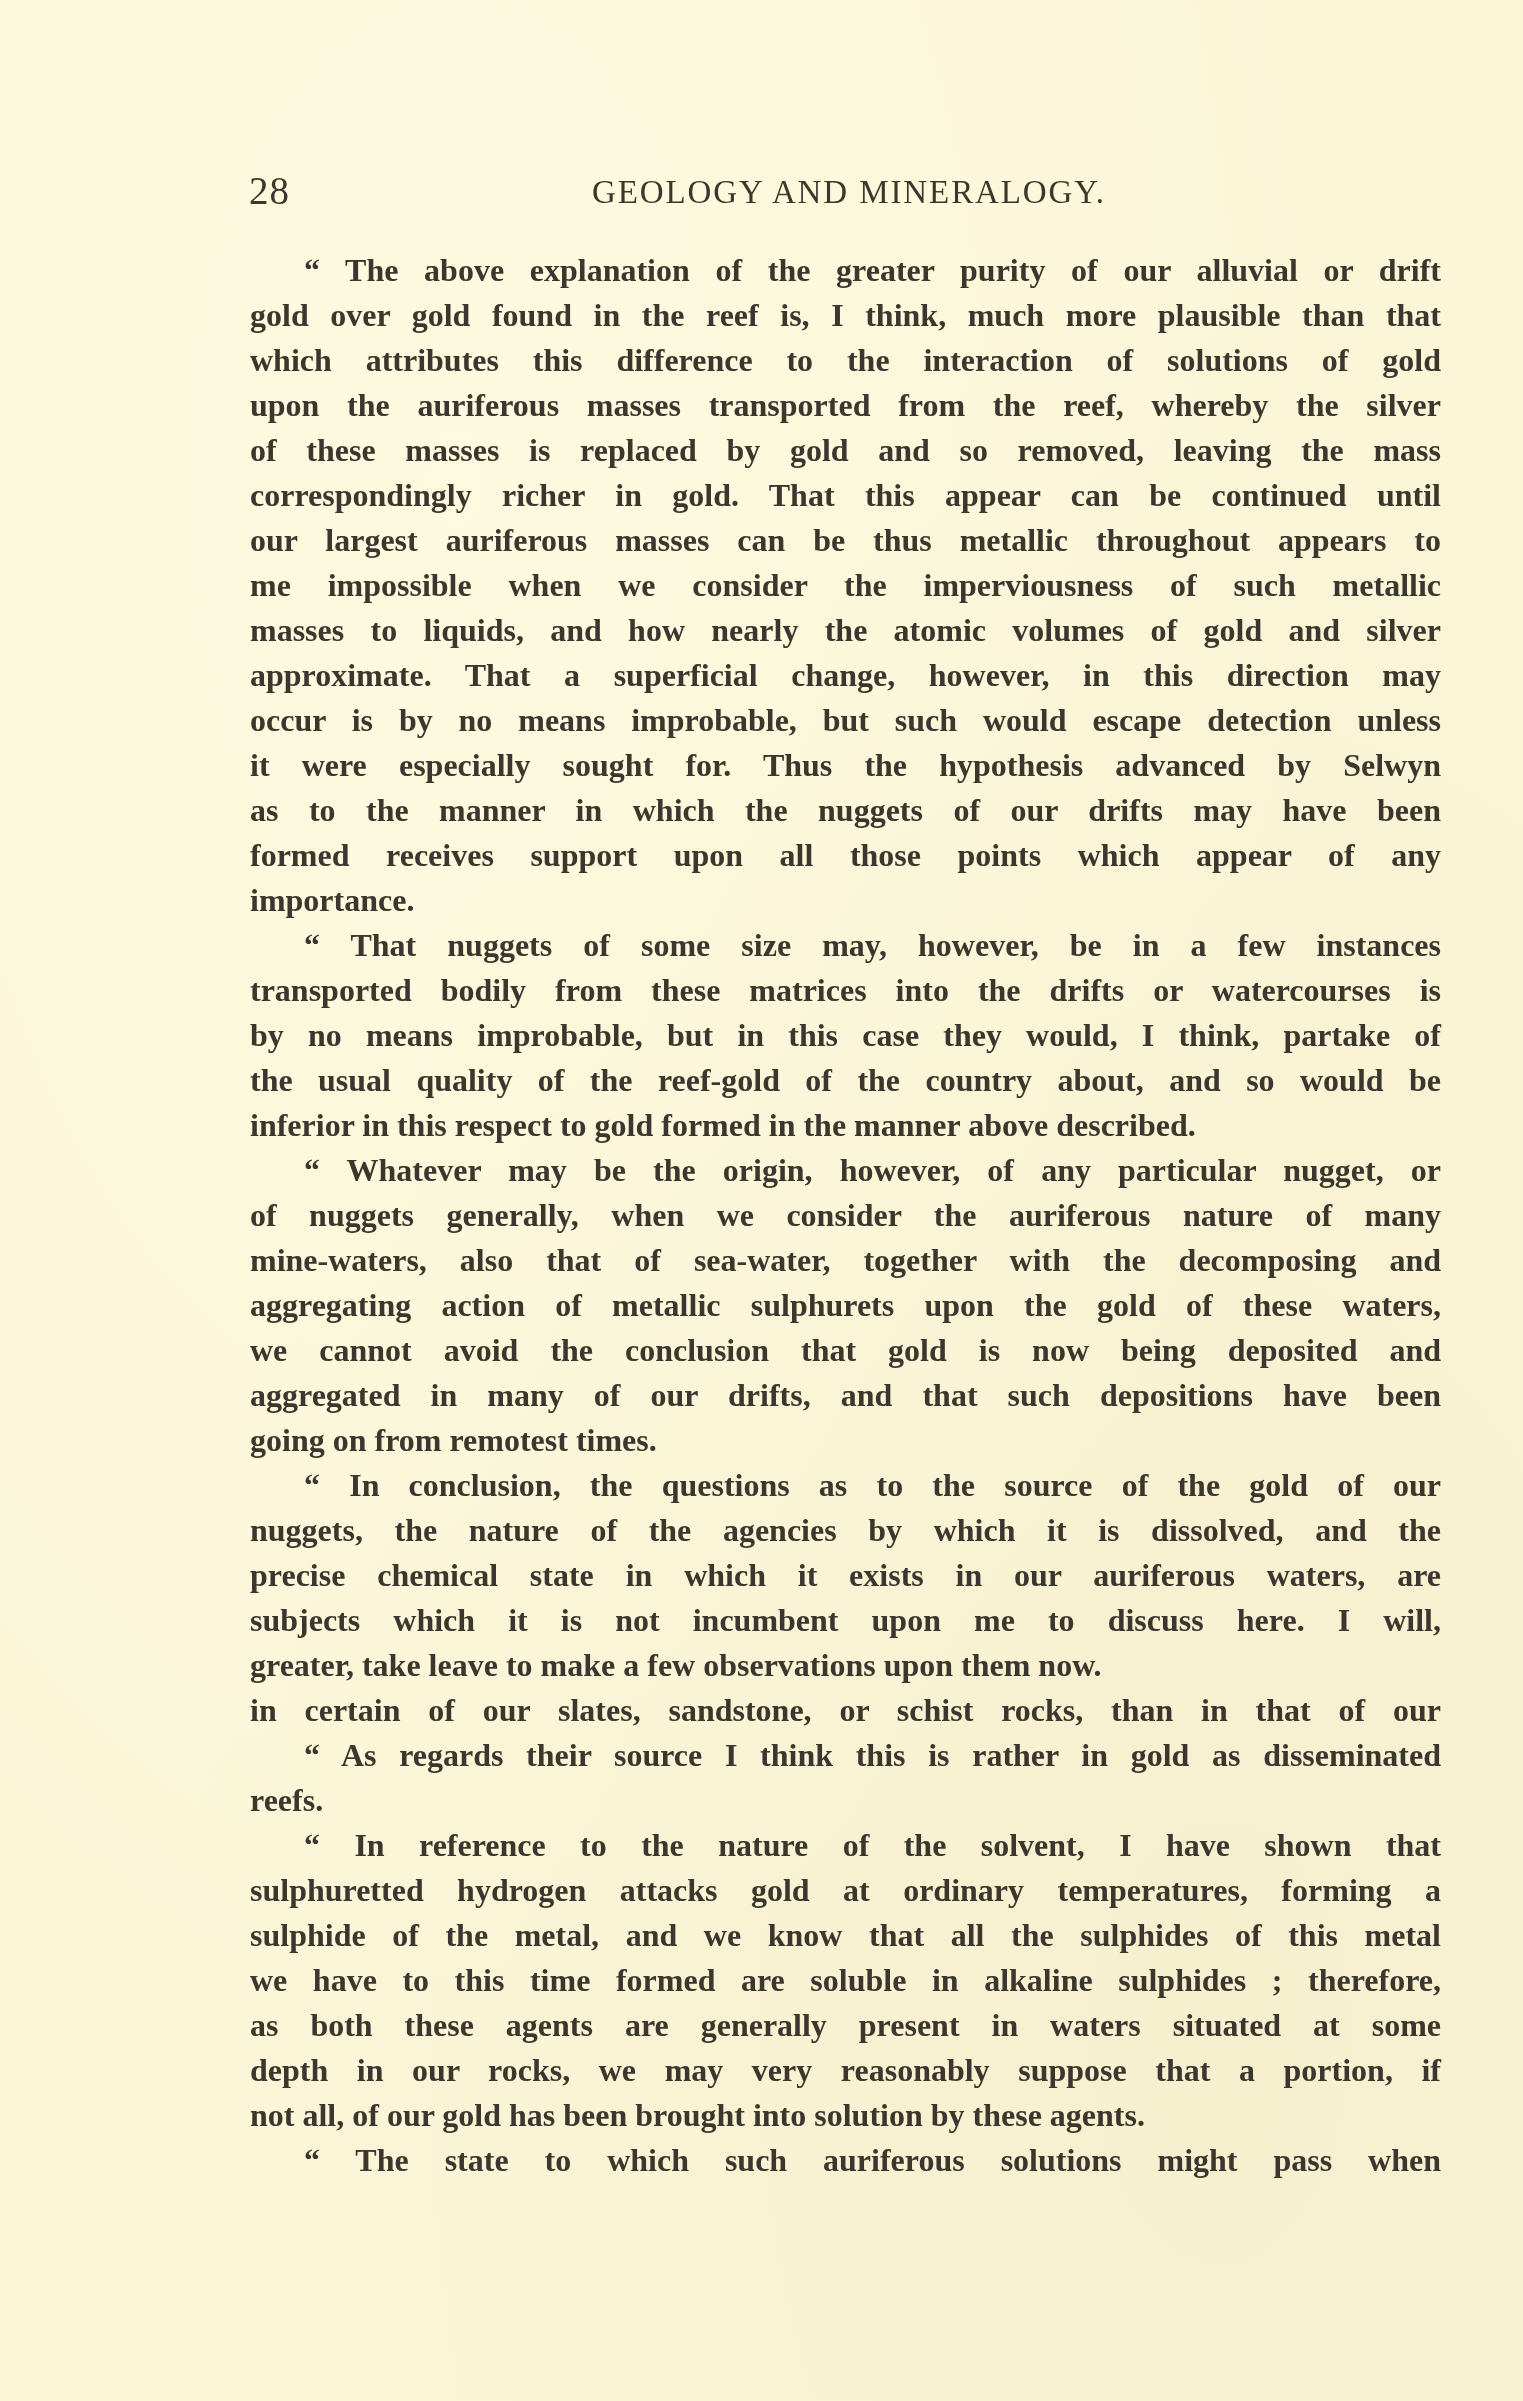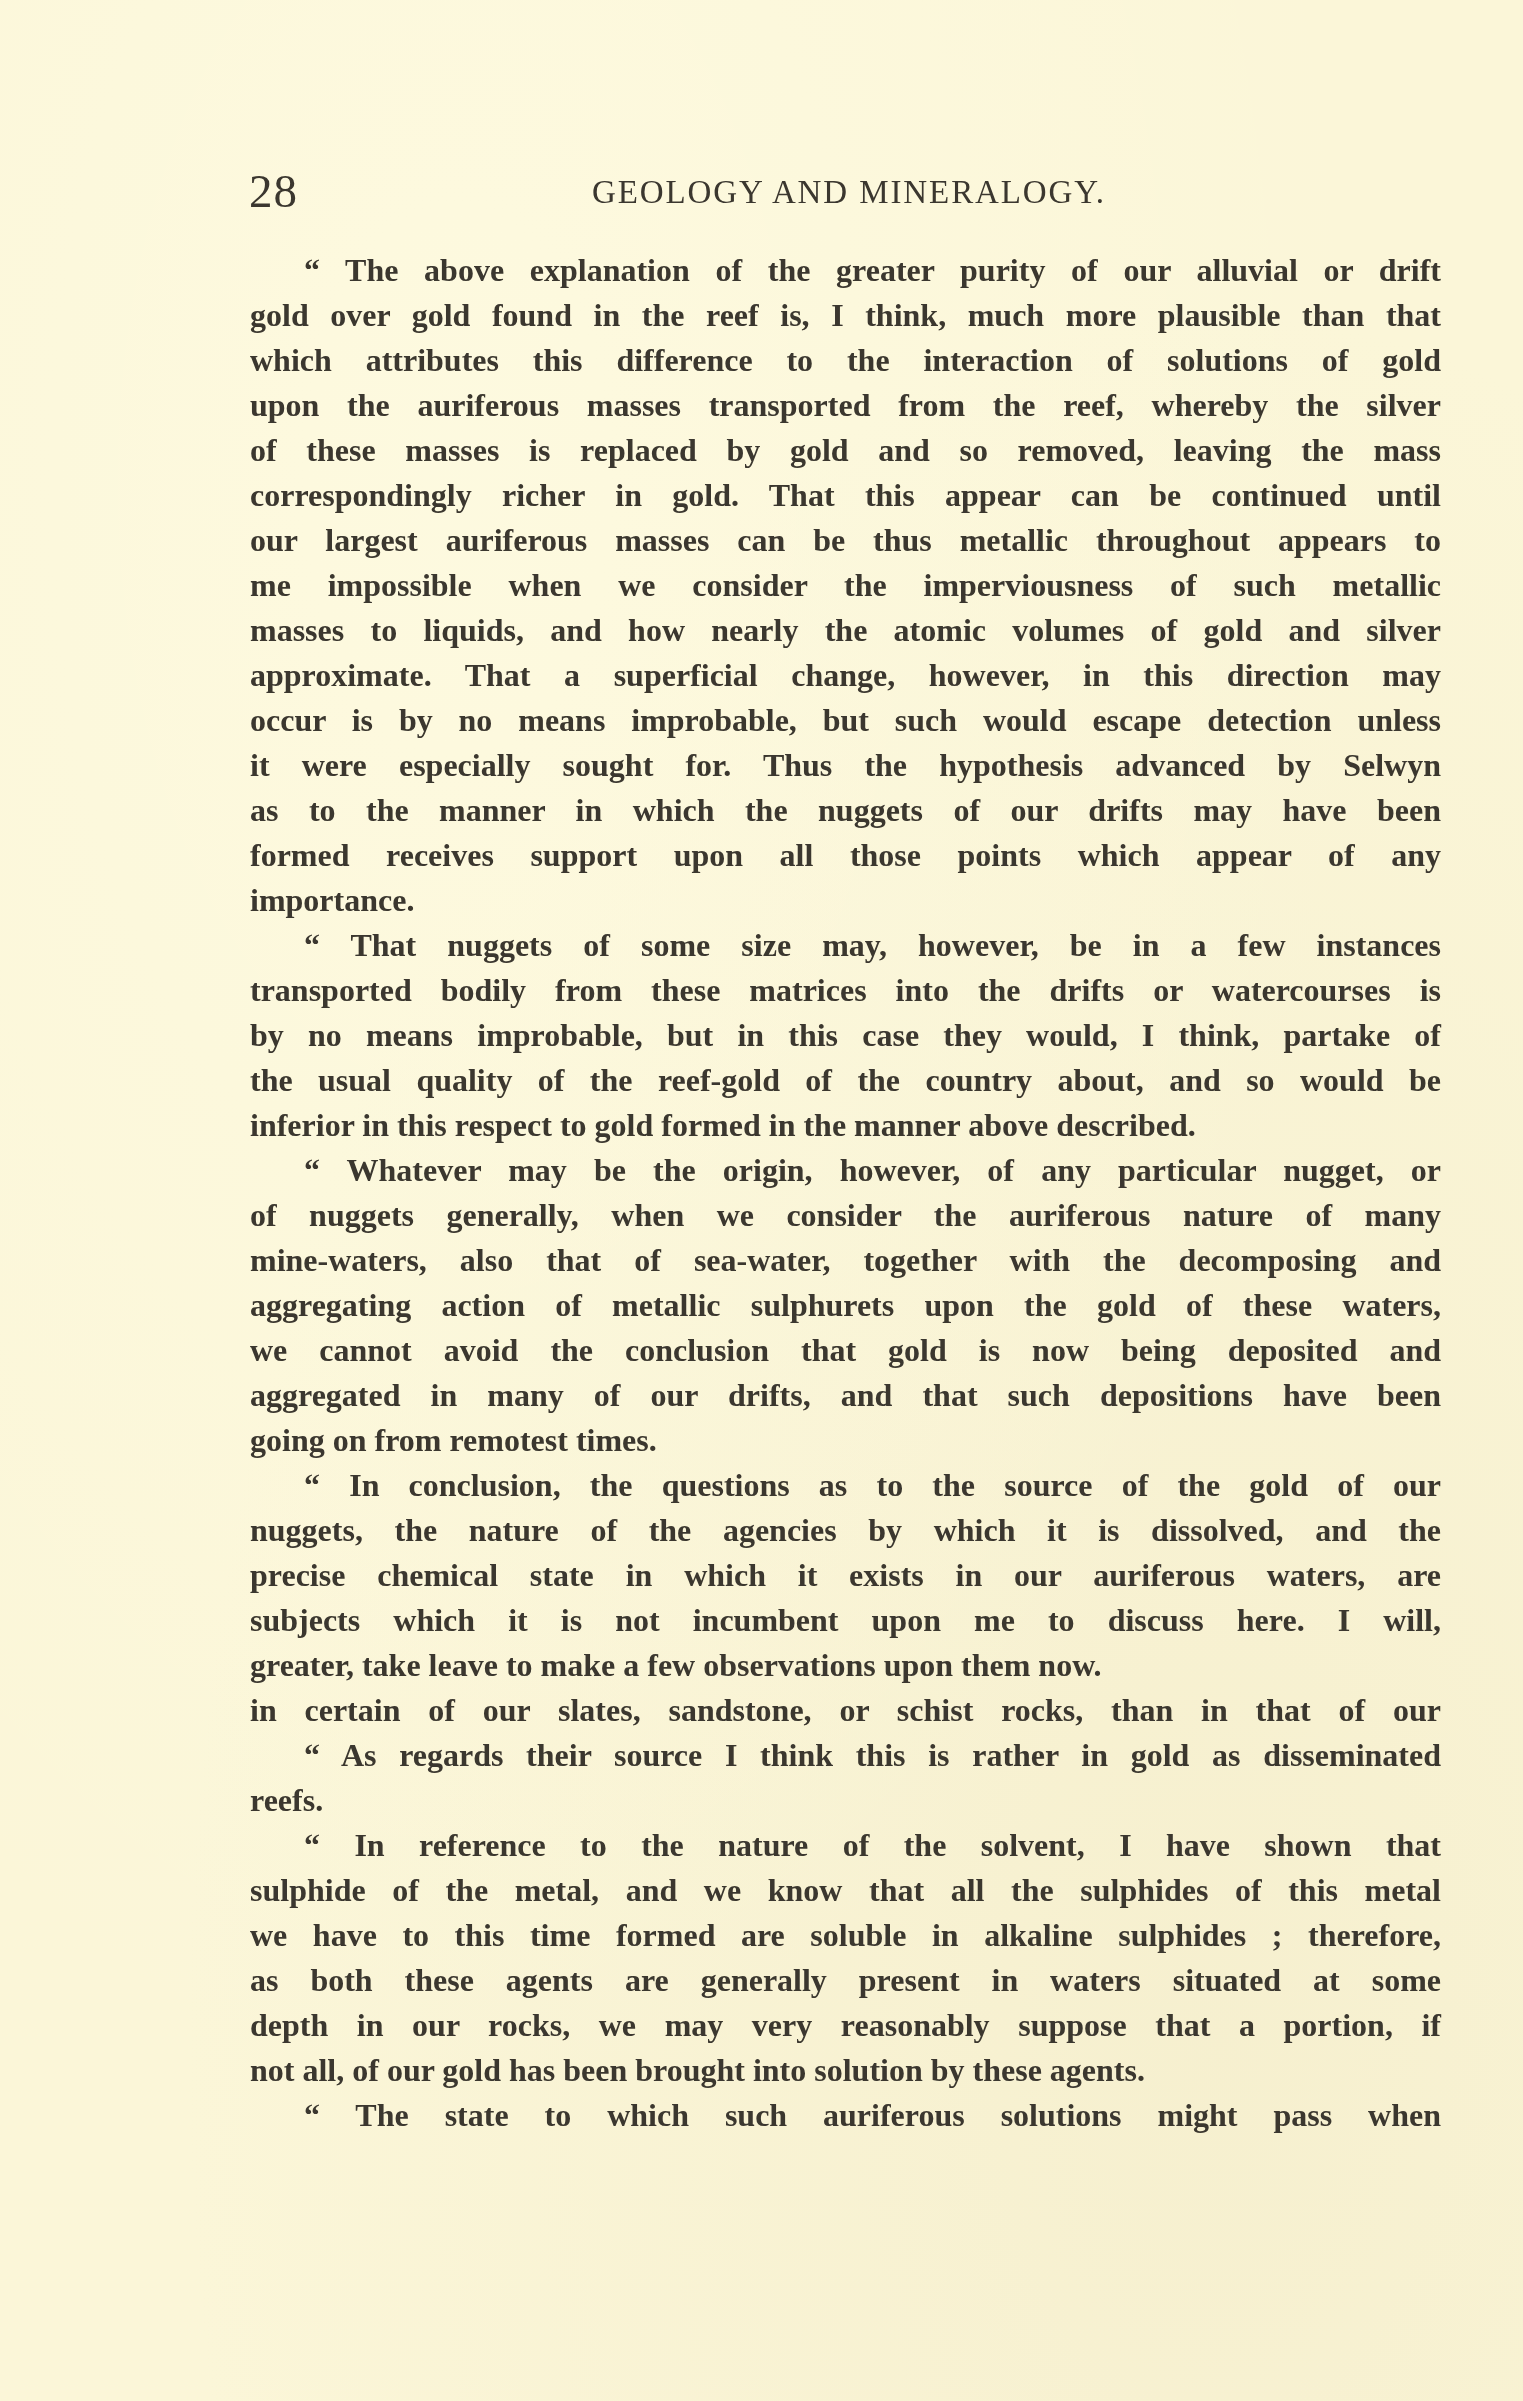--- a/index.html
+++ b/index.html
@@ -29,21 +29,21 @@
     position: absolute;
     top: 169px;
     left: 249px;
     width: 1192px;
     height: 44px;
   }
   .page-number {
     position: absolute;
     left: 0;
     top: 0;
-    font-size: 47px;
+    font-size: 39px;
     line-height: 44px;
     letter-spacing: 0.9px;
   }
   .running-title {
     position: absolute;
     left: 343px;
     top: 3.5px;
     font-size: 33px;
     line-height: 39px;
     letter-spacing: 1.9px;
@@ -124,20 +124,21 @@
         <span class="line">subjects which it is not incumbent upon me to discuss here.  I will,</span>
         <span class="line last">greater, take leave to make a few observations upon them now.</span>
       </div>
       <div class="paragraph">
         <span class="line">in certain of our slates, sandstone, or schist rocks, than in that of our</span>
         <span class="line indent">“ As regards their source I think this is rather in gold as disseminated</span>
         <span class="line last">reefs.</span>
       </div>
       <div class="paragraph">
         <span class="line indent">“ In reference to the nature of the solvent, I have shown that</span>
+        <span class="line">sulphuretted hydrogen attacks gold at ordinary temperatures, forming a</span>
         <span class="line">sulphide of the metal, and we know that all the sulphides of this metal</span>
         <span class="line">we have to this time formed are soluble in alkaline sulphides ; therefore,</span>
         <span class="line">as both these agents are generally present in waters situated at some</span>
         <span class="line">depth in our rocks, we may very reasonably suppose that a portion, if</span>
         <span class="line last">not all, of our gold has been brought into solution by these agents.</span>
       </div>
       <div class="paragraph">
         <span class="line indent">“ The state to which such auriferous solutions might pass when</span>
       </div>
     </div>

